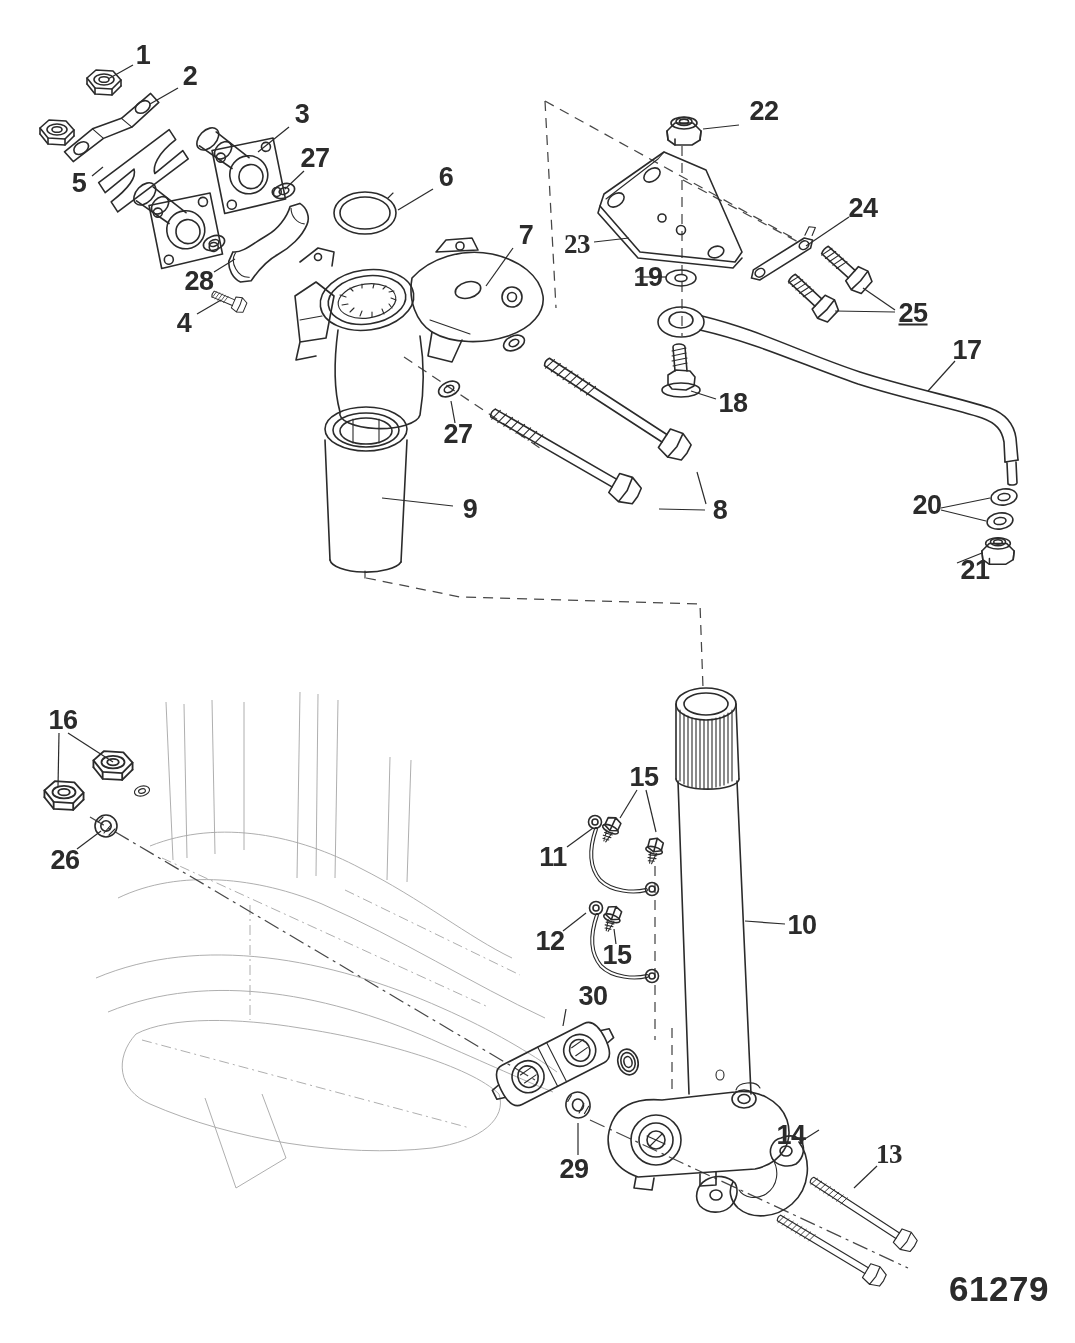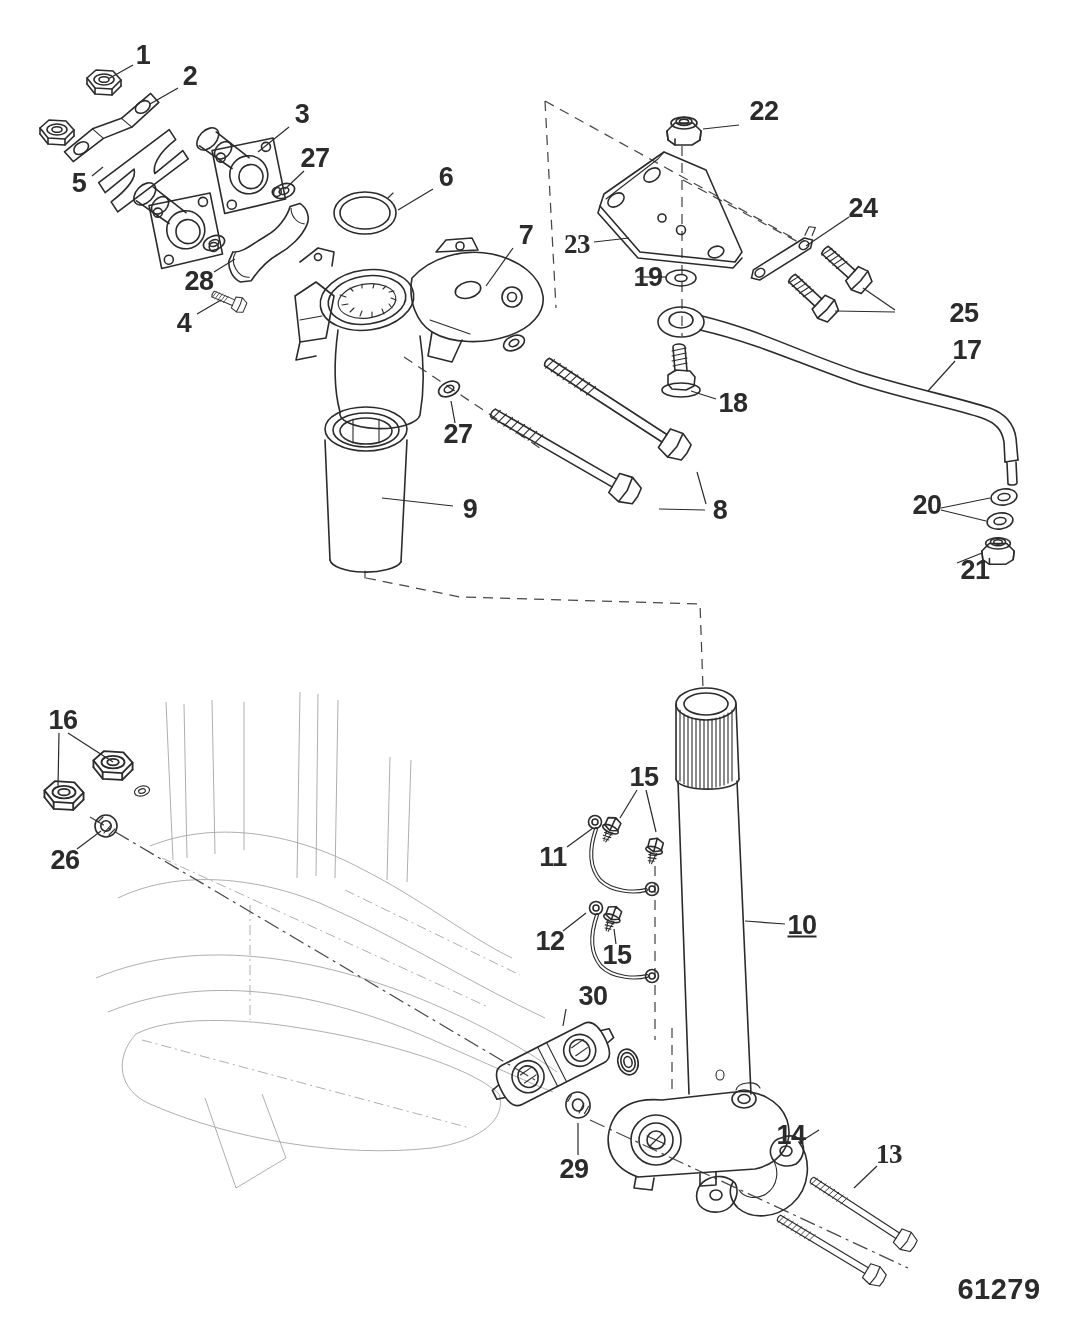--- a/index.html
+++ b/index.html
@@ -5,21 +5,21 @@
   html,body{margin:0;padding:0;background:#ffffff;}
   #stage{position:relative;width:1075px;height:1343px;background:#ffffff;overflow:hidden;
          font-family:"Liberation Sans",sans-serif;}
   #art,#leader-svg{position:absolute;left:0;top:0;}
   #leader-svg{pointer-events:none;}
   #leader-svg polyline{fill:none;stroke:#2b2b2b;stroke-width:1.2px;}
   .callout{position:absolute;transform:translate(-50%,-50%);
            font-weight:bold;font-size:27px;color:#2b2b2b;letter-spacing:-0.5px;
            font-family:"Liberation Sans",sans-serif;white-space:nowrap;}
   #figure-number{position:absolute;transform:translate(-50%,-50%);
-           font-weight:bold;font-size:29px;color:#2b2b2b;letter-spacing:0.5px;
+           font-weight:bold;font-size:35px;color:#2b2b2b;letter-spacing:0.5px;
            font-family:"Liberation Sans",sans-serif;}
   .parts{stroke:#2b2b2b;stroke-width:1.6;fill:none;stroke-linejoin:round;stroke-linecap:round;}
   .thin{stroke-width:1.1;}
   .ghost{stroke:#8f8f8f;stroke-width:0.9;fill:none;opacity:0.8;}
   .construction{stroke:#474747;stroke-width:1.25;fill:none;}
   .wire-outer{stroke:#2b2b2b;stroke-width:4;fill:none;}
   .wire-inner{stroke:#ffffff;stroke-width:1.8;fill:none;}
 </style>
 </head>
 <body>
@@ -387,35 +387,35 @@
       <div class="callout" style="left: 79px; top: 183px;">5</div>
       <div class="callout" style="left: 315px; top: 158px;">27</div>
       <div class="callout" style="left: 199px; top: 281px;">28</div>
       <div class="callout" style="left: 184px; top: 323px;">4</div>
       <div class="callout" style="left: 446px; top: 177px;">6</div>
       <div class="callout" style="left: 526px; top: 235px;">7</div>
       <div class="callout" style="left: 756px; top: 111px; margin-left: 8px;">22</div>
       <div class="callout" style="left: 577px; top: 244px; font-family: Liberation Serif, serif;">23</div>
       <div class="callout" style="left: 648px; top: 277px;">19</div>
       <div class="callout" style="left: 863px; top: 208px;">24</div>
-      <div class="callout" style="left: 964px; top: 313px;">25</div>
+      <div class="callout" style="left: 913px; top: 313px; text-decoration: underline;">25</div>
       <div class="callout" style="left: 733px; top: 403px;">18</div>
       <div class="callout" style="left: 967px; top: 350px;">17</div>
       <div class="callout" style="left: 458px; top: 434px;">27</div>
       <div class="callout" style="left: 470px; top: 509px;">9</div>
       <div class="callout" style="left: 720px; top: 510px;">8</div>
       <div class="callout" style="left: 927px; top: 505px;">20</div>
       <div class="callout" style="left: 943px; top: 570px; margin-left: 32px;">21</div>
       <div class="callout" style="left: 63px; top: 720px;">16</div>
       <div class="callout" style="left: 65px; top: 860px;">26</div>
       <div class="callout" style="left: 644px; top: 777px;">15</div>
       <div class="callout" style="left: 553px; top: 857px;">11</div>
       <div class="callout" style="left: 550px; top: 941px;">12</div>
       <div class="callout" style="left: 617px; top: 955px;">15</div>
-      <div class="callout" style="left: 802px; top: 925px; text-decoration: underline;">10</div>
+      <div class="callout" style="left: 802px; top: 925px;">10</div>
       <div class="callout" style="left: 593px; top: 996px;">30</div>
       <div class="callout" style="left: 574px; top: 1169px;">29</div>
       <div class="callout" style="left: 791px; top: 1122px; margin-top: 13px;">14</div>
       <div class="callout" style="left: 889px; top: 1154px; font-family: Liberation Serif, serif;">13</div>
     </div>
 
 <div id="figure-number" style="left: 999px; top: 1289px;">61279</div>
 
 </div>
 

